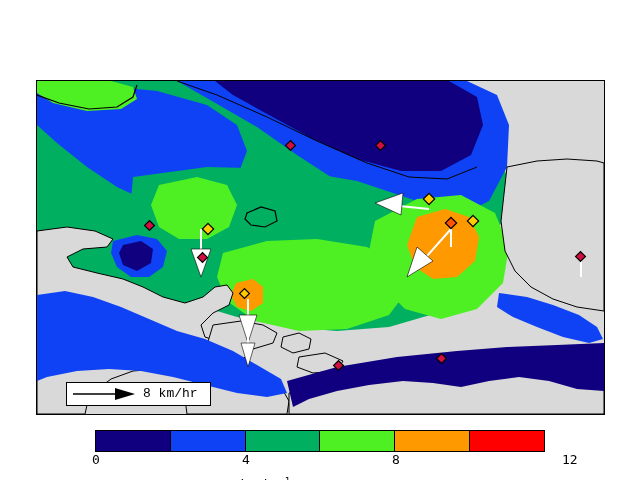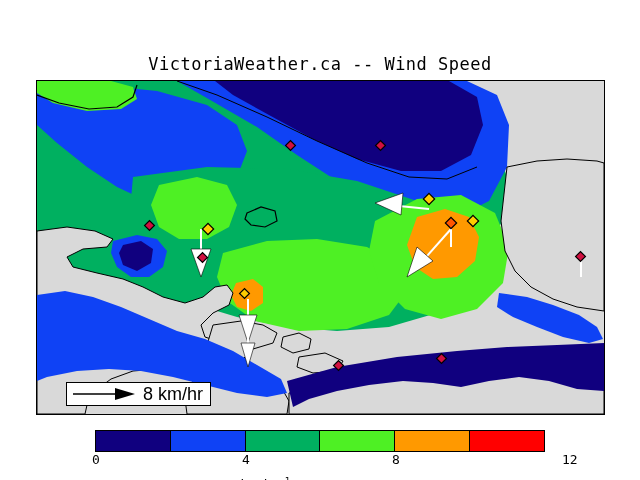--- a/index.html
+++ b/index.html
@@ -52,22 +52,22 @@
     height: 24px;
     background: #ffffff;
     border: 1px solid #000000;
     box-sizing: border-box;
   }
   .scalebox .barb { position: absolute; left: 4px; top: 3px; }
   .scalebox .barb-label {
     position: absolute;
     left: 76px;
     top: 3px;
-    font-family: Liberation Sans, sans-serif;
-    font-size: 18px;
+    font-family: Liberation Mono, monospace;
+    font-size: 13px;
     color: #000000;
     white-space: pre;
     line-height: 16px;
   }
   .cbar-wrap {
     position: absolute;
     left: 95px;
     top: 430px;
     width: 450px;
     height: 22px;
@@ -96,21 +96,20 @@
     color: #000000;
     white-space: pre;
   }
   .cbar-units sup { font-size: 9px; vertical-align: super; }
 </style>
 </head>
 <body>
 
 <div id="stage">
 
-  <div class="title">VictoriaWeather.ca -- Wind Speed</div>
 
   <div class="map-frame">
     <svg width="567" height="333" viewBox="0 0 567 333">
 
       <defs>
         <clipPath id="frameclip">
           <rect x="0" y="0" width="567" height="333"></rect>
         </clipPath>
       </defs>
 

